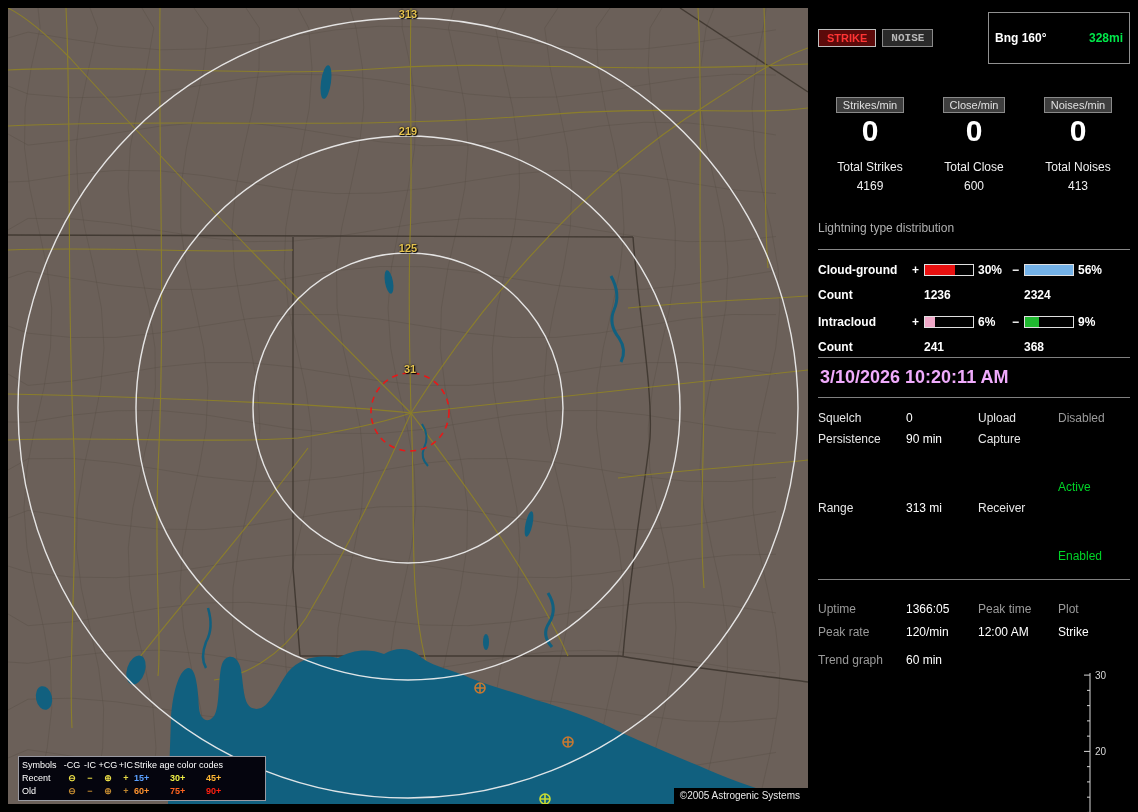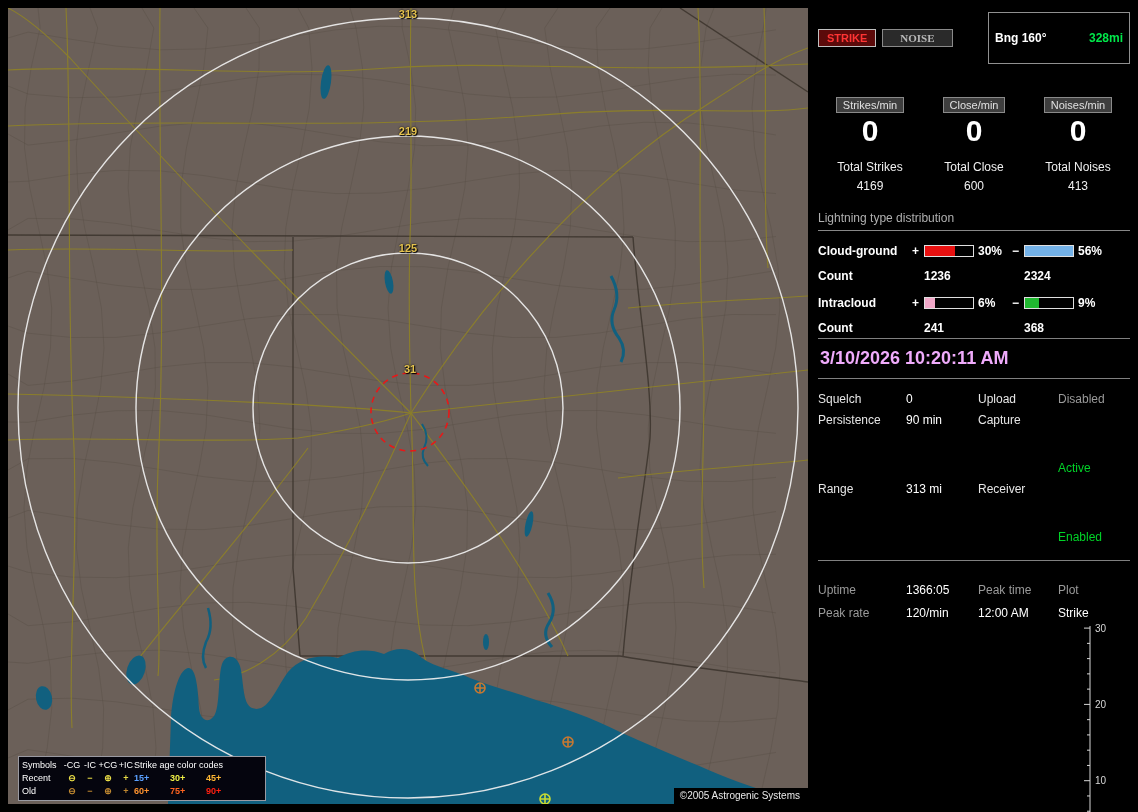--- a/index.html
+++ b/index.html
@@ -17,31 +17,31 @@
   .sym-recent{color:#e8dc46;font-weight:bold;}
   .sym-old{color:#c08830;font-weight:bold;}
   .age-val{font-weight:bold;text-align:left;}
   .copyright{position:absolute;right:0;bottom:0;background:#000;color:#e8e8e8;font-size:10px;padding:2px 8px 3px 6px;}
   
   .panel{position:absolute;left:818px;top:12px;width:312px;height:792px;color:#fff;font-size:12px;}
   .top-row{display:flex;align-items:center;gap:6px;}
   .btn-strike{background:#5c0a0a;color:#ff3434;border:1px solid #c0c0c0;font-weight:bold;font-size:11px;
     padding:2px 8px;font-family:inherit;cursor:pointer;}
   .btn-noise{background:#2a2a2a;color:#b8b8b8;border:1px solid #8a8a8a;font-weight:bold;font-size:11px;
-    padding:2px 17px;font-family:Liberation Serif, serif;cursor:pointer;}
+    padding:2px 8px;font-family:Liberation Mono, monospace;cursor:pointer;}
   .bearing{margin-left:auto;width:128px;border:1px solid #909090;background:#000;display:flex;
     justify-content:space-between;align-items:center;padding:18px 6px;font-weight:bold;}
   .bearing-val{color:#00e84a;}
   .counters{display:flex;margin-top:34px;}
   .counter{flex:1;text-align:center;}
   .counter-btn{background:#3e3e3e;color:#e0e0e0;border:1px solid #8a8a8a;font-size:11px;padding:1px 6px;font-family:inherit;}
   .counter-val{font-size:30px;font-weight:bold;margin-top:2px;color:#fff;}
   .total-label{font-size:12px;margin-top:12px;color:#f0f0f0;}
   .total-val{font-size:12px;margin-top:5px;color:#f0f0f0;}
-  .section-title{color:#b0b0b0;border-bottom:1px solid #888;padding-bottom:5px;margin-top:18px;}
+  .section-title{color:#b0b0b0;border-bottom:1px solid #888;padding-bottom:14px;margin-top:28px;}
   .dist-row{display:grid;grid-template-columns:94px 12px 50px 38px 12px 50px 34px;align-items:center;
     margin-top:13px;font-weight:bold;}
   .bar{height:10px;border:1px solid #e0e0e0;background:#000;display:block;overflow:hidden;}
   .bar-fill{display:block;height:100%;}
   .pct{padding-left:4px;}
   .count-row{display:grid;grid-template-columns:106px 100px auto;margin-top:11px;font-weight:bold;}
   .clock{color:#f0abfc;font-weight:bold;font-size:18px;border-top:1px solid #808080;border-bottom:1px solid #808080;
     padding:9px 2px;margin-top:3px;}
   .settings{display:grid;grid-template-columns:88px 72px 80px auto;row-gap:7px;margin-top:13px;}
   .set-label{color:#e6e6e6;}
@@ -269,20 +269,24 @@
     <span class="val">1366:05</span>
     <span class="stat-label">Peak time</span>
     <span class="stat-label">Plot</span>
 
     <span class="stat-label">Peak rate</span>
     <span class="val">120/min</span>
     <span class="val">12:00 AM</span>
     <span class="val">Strike</span>
   </div>
 
+  <div class="trend-row">
+    <span class="stat-label">Trend graph</span>
+    <span class="val">60 min</span>
+  </div>
 
   <div class="graph">
     <svg width="312" height="256" viewBox="0 0 312 256">
       <g id="graph-axes">
           <line x1="272" y1="2" x2="272" y2="233" stroke="#d8d8d8" stroke-width="1"></line>
           <line x1="2" y1="233" x2="272" y2="233" stroke="#d8d8d8" stroke-width="1"></line>
           <line x1="269" y1="217.74" x2="272" y2="217.74" stroke="#d8d8d8" stroke-width="1"></line>
           <line x1="269" y1="202.48" x2="272" y2="202.48" stroke="#d8d8d8" stroke-width="1"></line>
           <line x1="269" y1="187.22" x2="272" y2="187.22" stroke="#d8d8d8" stroke-width="1"></line>
           <line x1="269" y1="171.96" x2="272" y2="171.96" stroke="#d8d8d8" stroke-width="1"></line>

